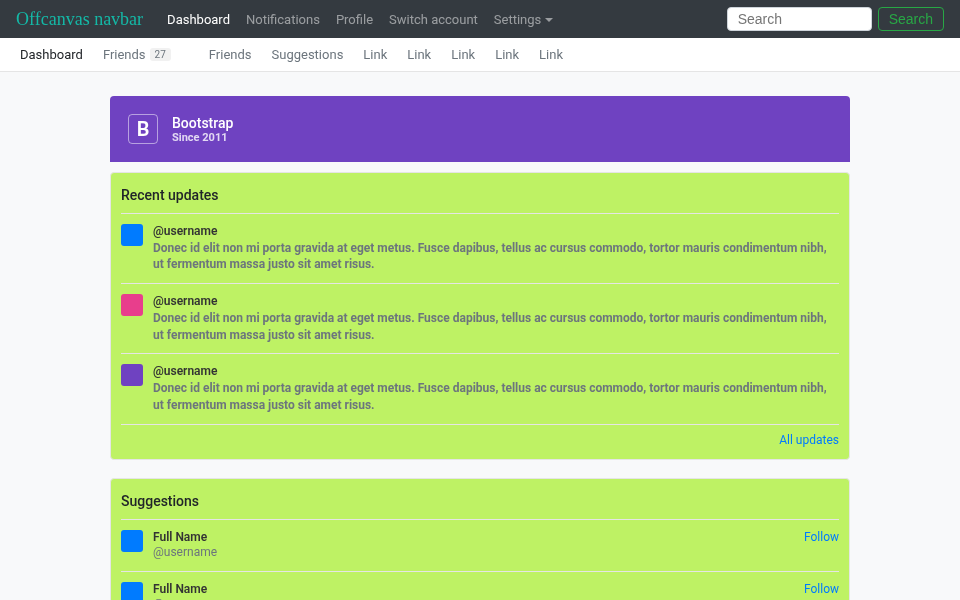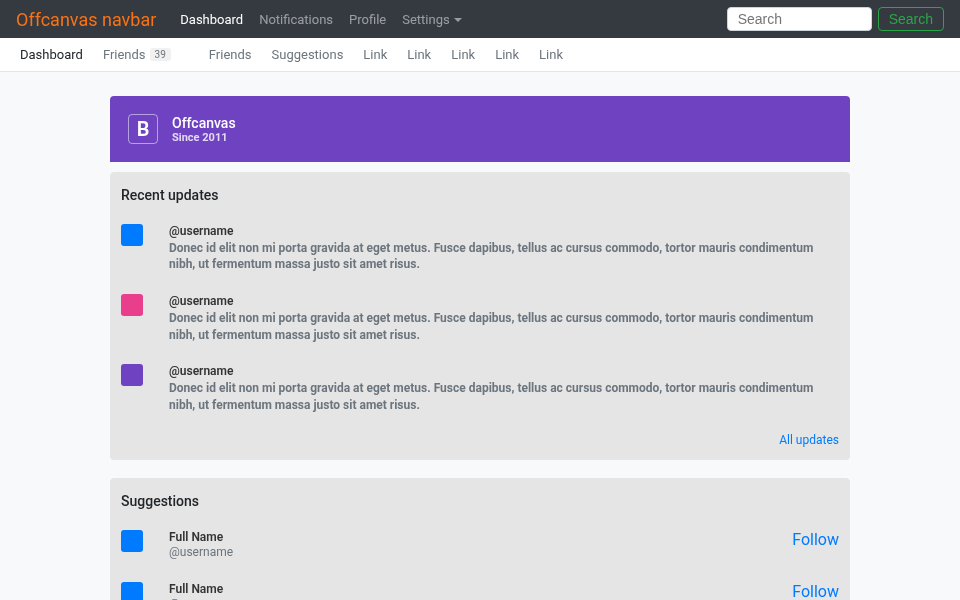--- a/index.html
+++ b/index.html
@@ -10,21 +10,21 @@
   color: #212529;
   width: 960px;
 }
 .navbar-dark {
   background: #343a40;
   display: flex;
   align-items: center;
   padding: 8px 16px;
   height: 38px;
 }
-.navbar-brand { color: #f97316; font-size: 18px; margin-right: 16px; }
+.navbar-brand { color: #14b8a6; font-size: 18px; margin-right: 16px; font-family: Liberation Serif, serif; }
 .nav-dark-links { display: flex; gap: 0; flex: 1; }
 .nav-dark-link { color: rgba(255,255,255,0.5); padding: 4px 8px; font-size: 13px; text-decoration: none; cursor: pointer; }
 .nav-dark-link.active { color: #fff; }
 .nav-dark-link.settings::after { content: ""; display: inline-block; margin-left: 4px; border-top: 4px solid; border-right: 4px solid transparent; border-left: 4px solid transparent; vertical-align: 2px; }
 .search-form { display: flex; align-items: center; gap: 6px; margin-left: 37px; }
 .search-input {
   background: #fff; border: 1px solid #ced4da; border-radius: 4px;
   padding: 4px 10px; font-size: 14px; width: 145px; height: 24px;
 }
 .search-btn {
@@ -46,80 +46,81 @@
   margin-bottom: 10px;
 }
 .hero-logo {
   width: 30px; height: 30px; border: 1px solid rgba(255,255,255,0.5);
   border-radius: 4px; display: flex; align-items: center; justify-content: center;
   font-size: 20px; font-weight: 600;
 }
 .hero-title { font-size: 14px; font-weight: 500; }
 .hero-sub { font-size: 11px; color: rgba(255,255,255,0.8); font-weight: bold; }
 .card {
-  background: #e5e5e5; border: 1px solid #e5e5e5; border-radius: 4px;
+  background: #bef264; border: 1px solid #e5e5e5; border-radius: 4px;
   padding: 14px 10px 10px; margin-bottom: 18px;
 }
 .card h6 { font-size: 14px; font-weight: 500; margin-bottom: 0; padding: 0 0 10px 0; }
 .media {
   display: flex; gap: 10px; padding: 10px 0; border-top: 1px solid #e5e5e5;
 }
 .media-left {
   width: 22px; height: 22px; border-radius: 3px; flex: 0 0 auto;
 }
 .bg-primary { background: #007bff; }
 .bg-pink { background: #e83e8c; }
 .bg-purple { background: #6f42c1; }
-.media-body { flex: 1; min-width: 0; margin-left: 16px; }
+.media-body { flex: 1; min-width: 0; }
 .media-title { font-size: 12px; font-weight: 600; color: #333; line-height: 1.3; }
 .media-sub { font-size: 12px; color: #6c757d; line-height: 1.3; }
 .media-text { font-size: 12px; color: #6c757d; line-height: 1.4; margin-top: 0; font-weight: bold; }
-.follow-link { color: #007bff; font-size: 16px; text-decoration: none; cursor: pointer; align-self: flex-start; }
+.follow-link { color: #007bff; font-size: 12px; text-decoration: none; cursor: pointer; align-self: flex-start; }
 .card-footer { text-align: right; padding: 6px 0 2px; border-top: 1px solid #e5e5e5; }
 .card-footer a { color: #007bff; font-size: 12px; text-decoration: none; cursor: pointer; }
 </style>
 </head>
 <body>
 
 <div class="navbar-dark">
   <span class="navbar-brand">Offcanvas navbar</span>
   <div class="nav-dark-links">
     <a class="nav-dark-link active">Dashboard</a>
     <a class="nav-dark-link">Notifications</a>
     <a class="nav-dark-link">Profile</a>
+    <a class="nav-dark-link">Switch account</a>
     <a class="nav-dark-link settings">Settings</a>
   </div>
   <div class="search-form">
     <input class="search-input" placeholder="Search" style="">
     <button class="search-btn">Search</button>
   </div>
 </div>
 
 <div class="subnav">
   <a class="subnav-link active">Dashboard</a>
   <a class="subnav-link">
     <span>Friends</span>
-    <span class="badge">39</span>
+    <span class="badge">27</span>
   </a>
   <span class="subnav-gap"></span>
   <a class="subnav-link">Friends</a>
   <a class="subnav-link">Suggestions</a>
   <a class="subnav-link">Link</a>
   <a class="subnav-link">Link</a>
   <a class="subnav-link">Link</a>
   <a class="subnav-link">Link</a>
   <a class="subnav-link">Link</a>
 </div>
 
 <div class="container">
 
   <div class="hero">
     <div class="hero-logo">B</div>
     <div>
-      <div class="hero-title">Offcanvas</div>
+      <div class="hero-title">Bootstrap</div>
       <div class="hero-sub">Since 2011</div>
     </div>
   </div>
 
   <div class="card">
     <h6>Recent updates</h6>
     <div class="media">
       <div class="media-left bg-primary"></div>
       <div class="media-body">
         <div class="media-title">@username</div>

